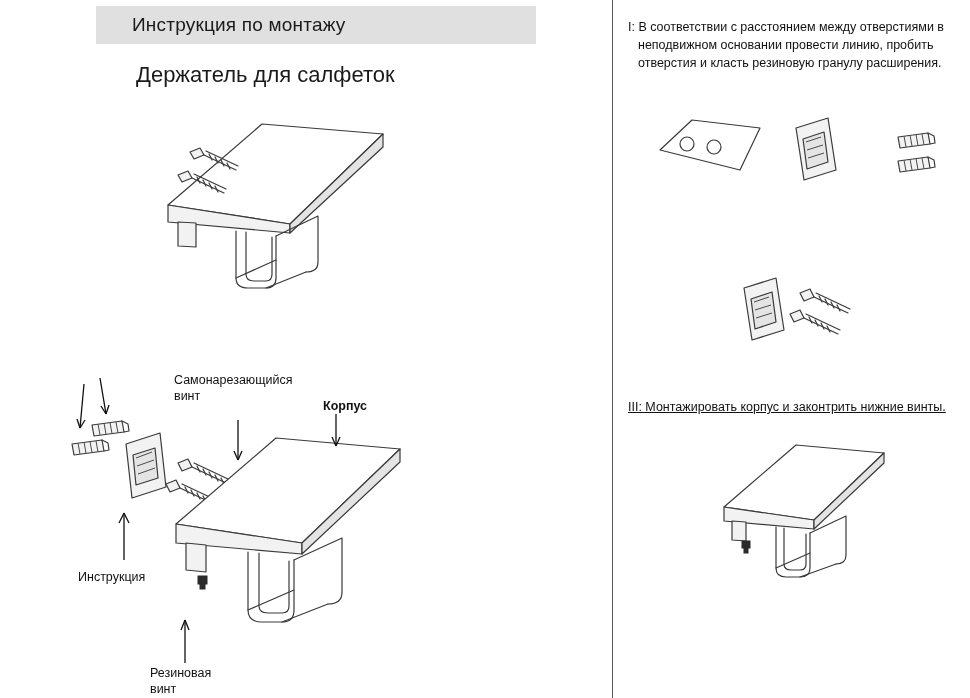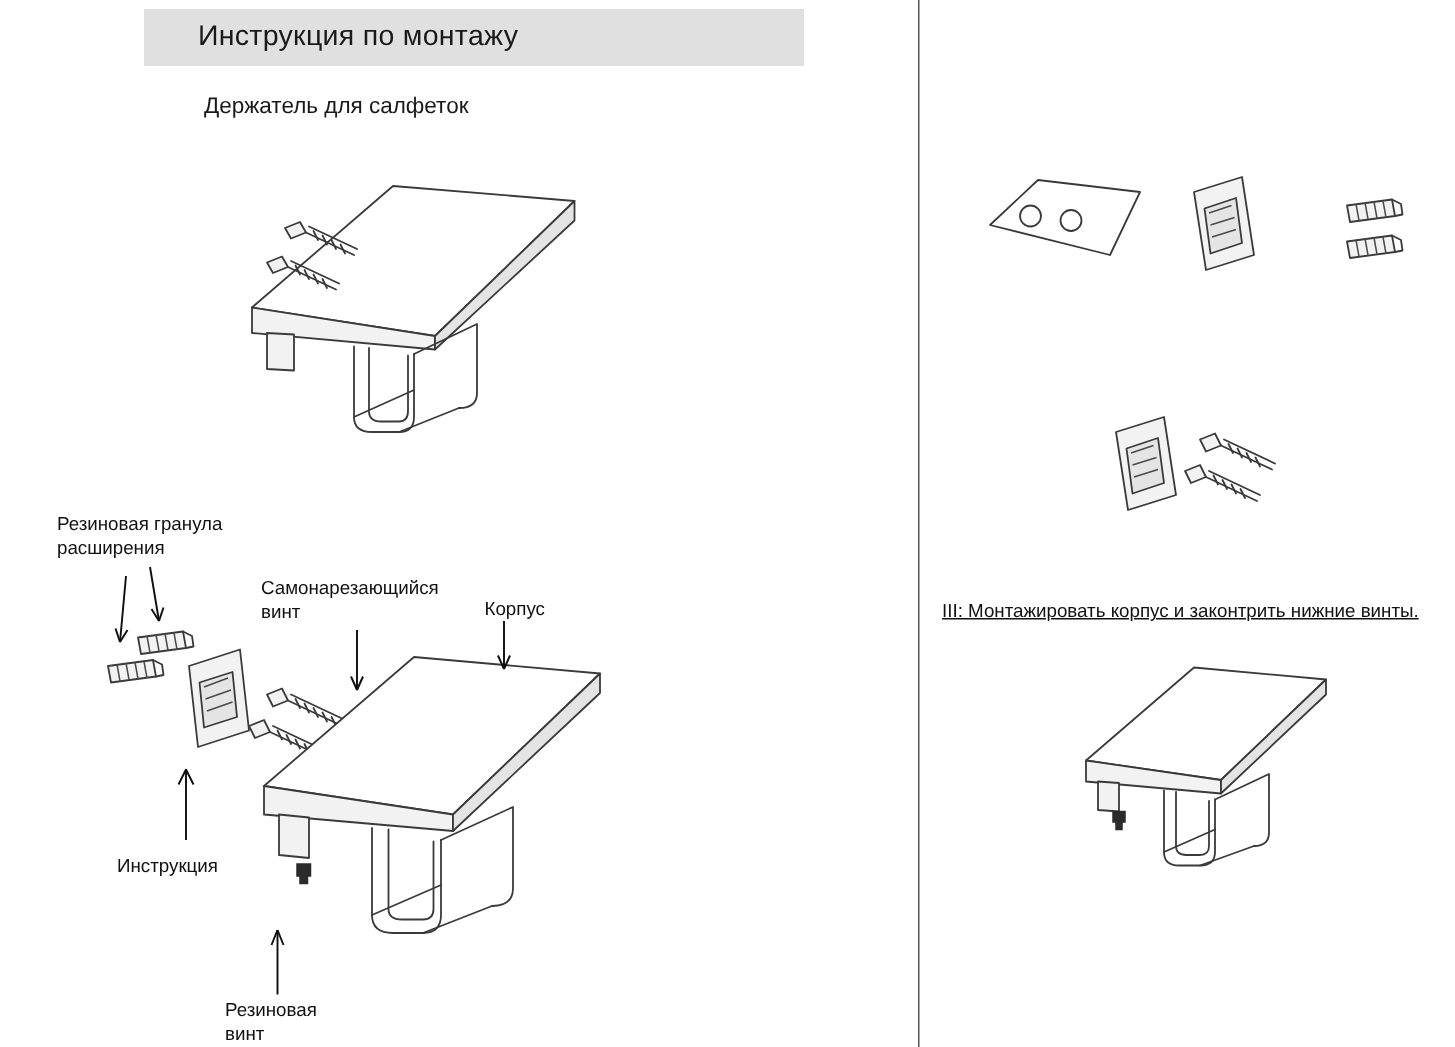--- a/index.html
+++ b/index.html
@@ -34,21 +34,21 @@
     left: 36px;
     top: 8px;
     font-size: 19px;
     color: #1a1a1a;
     letter-spacing: .2px;
   }
   .subtitle {
     position: absolute;
     left: 136px;
     top: 62px;
-    font-size: 15px;
+    font-size: 22px;
     color: #1a1a1a;
   }
   
   .divider {
     position: absolute;
     left: 612px;
     top: 0;
     width: 1px;
     height: 698px;
     background: #555;
@@ -68,22 +68,22 @@
   .step-3 { left: 628px; top: 398px; text-decoration: underline; }
 
   
   .lbl {
     position: absolute;
     font-size: 12.5px;
     line-height: 16px;
     color: #111;
   }
   .lbl-rubber { left: 38px; top: 341px; }
-  .lbl-screw  { left: 174px; top: 384px; }
-  .lbl-body   { left: 323px; top: 398px; }
+  .lbl-screw  { left: 174px; top: 372px; }
+  .lbl-body   { left: 323px; top: 398px; font-weight: bold; }
   .lbl-base   { left: 78px; top: 569px; }
   .lbl-lock   { left: 150px; top: 665px; }
 
   svg { display: block; }
   .art { position: absolute; left: 0; top: 0; pointer-events: none; }
   .stroke { fill: none; stroke: #3a3a3a; stroke-width: 1.2; stroke-linejoin: round; stroke-linecap: round; }
   .stroke-thin { fill: none; stroke: #4a4a4a; stroke-width: 1; }
   .fill-white { fill: #ffffff; stroke: #3a3a3a; stroke-width: 1.2; stroke-linejoin: round; }
   .fill-light { fill: #f2f2f2; stroke: #3a3a3a; stroke-width: 1.2; stroke-linejoin: round; }
   .fill-mid { fill: #e4e4e4; stroke: #3a3a3a; stroke-width: 1.2; stroke-linejoin: round; }
@@ -95,28 +95,29 @@
 
 <div class="page">
 
   <div class="title-band">
     <div class="title-text">Инструкция по монтажу</div>
   </div>
   <div class="subtitle">Держатель для салфеток</div>
 
   <div class="divider"></div>
 
+  <div class="step-text step-1">
+    <span class="ind">I: В соответствии с расстоянием между отверстиями в</span>
+    <span class="ind l2">неподвижном основании провести линию, пробить</span>
+    <span class="ind l2">отверстия и класть резиновую гранулу расширения.</span>
+  </div>
   <div class="step-text step-3">
     <span class="ind">III: Монтажировать корпус и законтрить нижние винты.</span>
   </div>
 
-  <div class="lbl lbl-rubber">
-    <span>Резиновая гранула</span><br>
-    <span>расширения</span>
-  </div>
   <div class="lbl lbl-screw">
     <span>Самонарезающийся</span><br>
     <span>винт</span>
   </div>
   <div class="lbl lbl-body">Корпус</div>
   <div class="lbl lbl-base">Инструкция</div>
   <div class="lbl lbl-lock">
     <span>Резиновая</span><br>
     <span>винт</span>
   </div>

